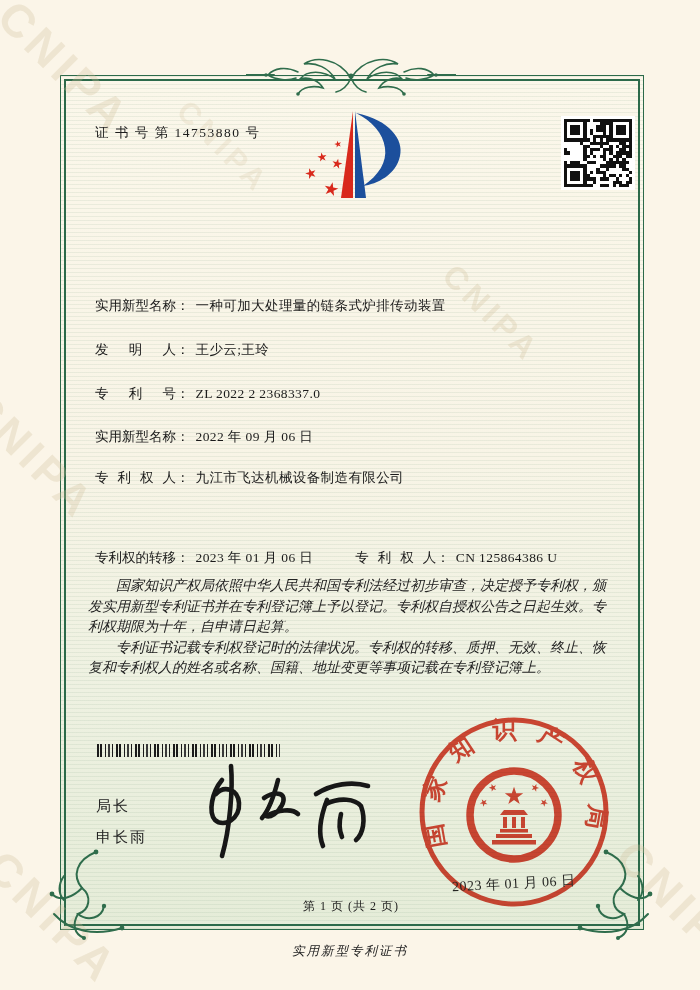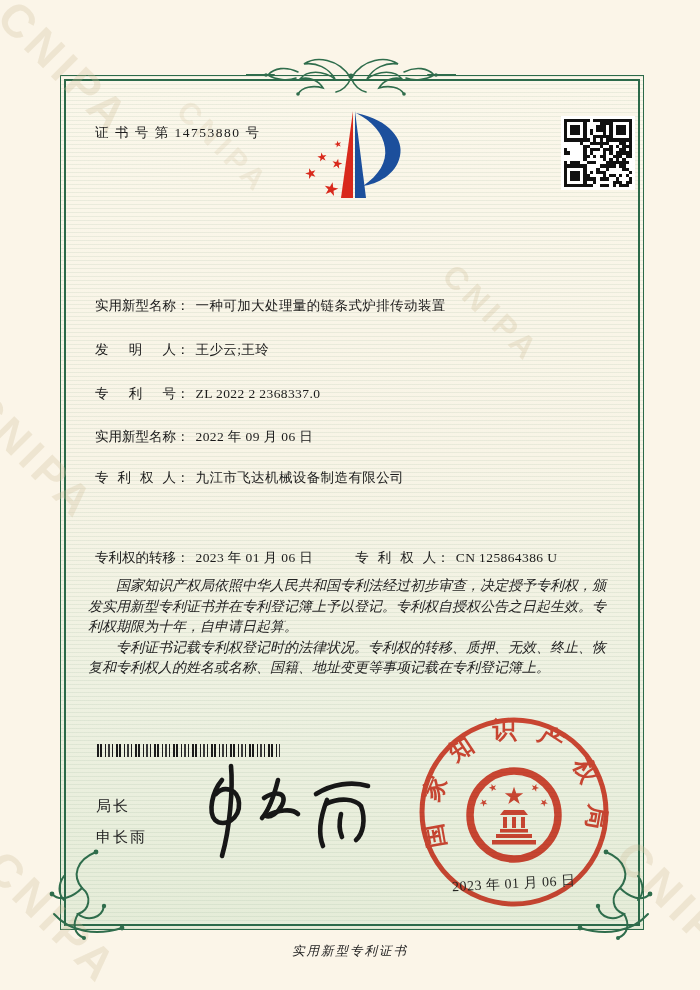--- a/index.html
+++ b/index.html
@@ -440,15 +440,16 @@
           <rect x="100" y="105" width="4" height="11"></rect>
           <rect x="109" y="105" width="4" height="11"></rect>
         <rect x="88" y="117" width="28" height="3.5"></rect>
         <rect x="84" y="122" width="36" height="4"></rect>
         <rect x="80" y="128" width="44" height="4.5"></rect>
       </g>
     </g>
     <text x="102" y="176" font-size="14" fill="#1c1c1c" text-anchor="middle" letter-spacing="0.5" transform="rotate(-3 102 176)" font-family="'Liberation Serif',serif">2023 年 01 月 06 日</text>
   </svg>
 
+  <div class="foot-in">第 1 页 (共 2 页)</div>
   <div class="foot-out">实用新型专利证书</div>
 
 </div>
 
 </body></html>

